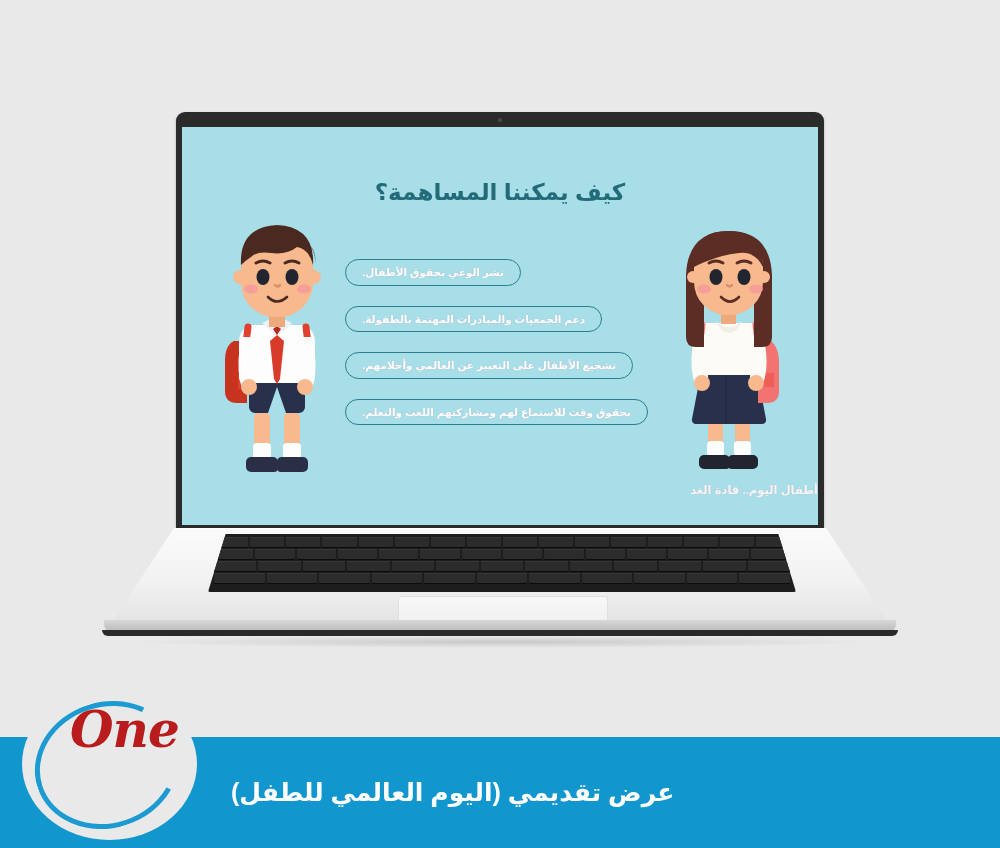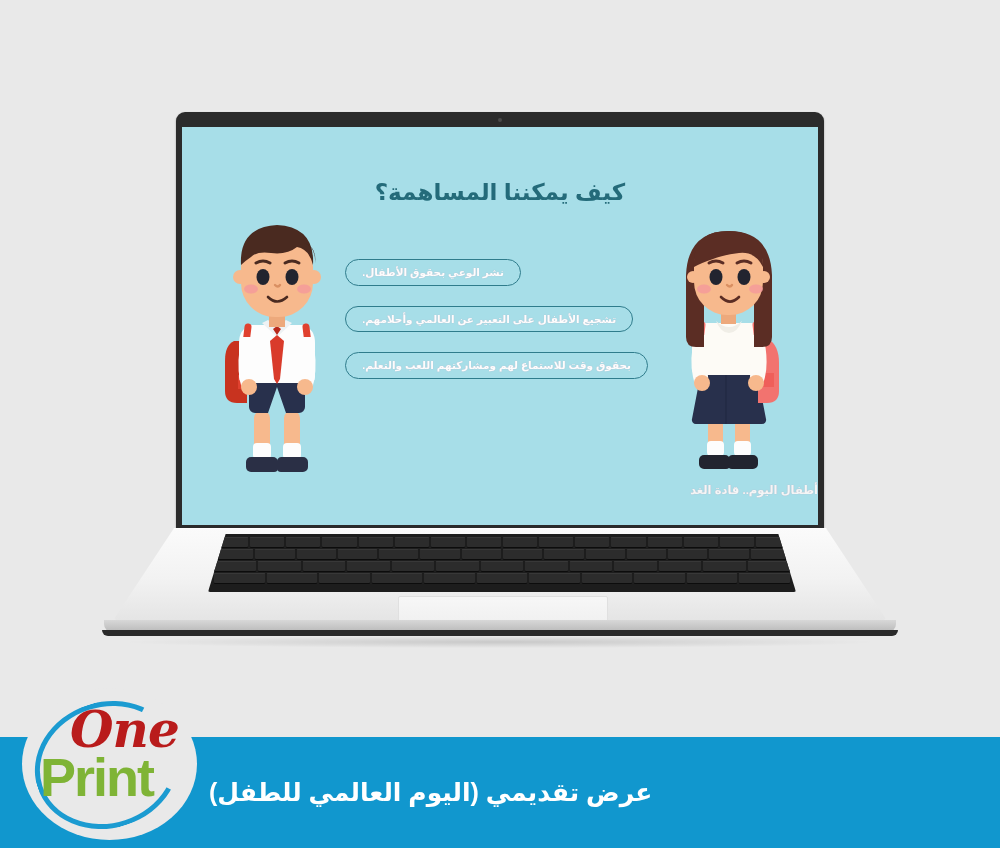--- a/index.html
+++ b/index.html
@@ -170,21 +170,21 @@
 
   
   #footer-bar {
     position: absolute;
     left: 0; top: 737px;
     width: 1000px; height: 111px;
     background: #1197ce;
   }
   #footer-caption {
     position: absolute;
-    left: 209px; right: 36px;
+    left: 231px; right: 36px;
     top: 737px; height: 111px;
     display: flex;
     align-items: center;
     justify-content: flex-end;
     direction: rtl;
     color: #ffffff;
     font-size: 25px;
     font-weight: bold;
     letter-spacing: .3px;
   }
@@ -345,20 +345,21 @@
             <path d="M41 48 q7-4 14 0" stroke="#5b2d24" stroke-width="3" fill="none" stroke-linecap="round"></path>
             <path d="M69 48 q7-4 14 0" stroke="#5b2d24" stroke-width="3" fill="none" stroke-linecap="round"></path>
             <ellipse cx="36" cy="74" rx="7" ry="4.5" fill="#f59a9a" opacity=".85"></ellipse>
             <ellipse cx="88" cy="74" rx="7" ry="4.5" fill="#f59a9a" opacity=".85"></ellipse>
             <path d="M59 70 q3 3 5 0" stroke="#d98f62" stroke-width="2.4" fill="none" stroke-linecap="round"></path>
             <path d="M53 82 q9 9 18 0" stroke="#5b2d24" stroke-width="2.6" fill="none" stroke-linecap="round"></path>
           </svg>
 
           <div class="pills">
             <div class="pill">نشر الوعي بحقوق الأطفال.</div>
+            <div class="pill">دعم الجمعيات والمبادرات المهتمة بالطفولة.</div>
             <div class="pill">تشجيع الأطفال على التعبير عن العالمي وأحلامهم.</div>
             <div class="pill">بحقوق وقت للاستماع لهم ومشاركتهم اللعب والتعلم.</div>
           </div>
 
           <div class="slide-tagline">أطفال اليوم.. قادة الغد</div>
 
         </div>
       </div>
     </div>
 
@@ -436,16 +437,15 @@
   </div>
 
   <div id="footer-bar"></div>
 
   <div id="footer-caption">عرض تقديمي  (اليوم العالمي للطفل)</div>
 
   <div id="logo">
     <div class="logo-plate"></div>
     <div class="logo-ring"></div>
     <div class="logo-one">One</div>
-    <div class="logo-print">Print</div>
   </div>
 
 </div>
 
 </body></html>

